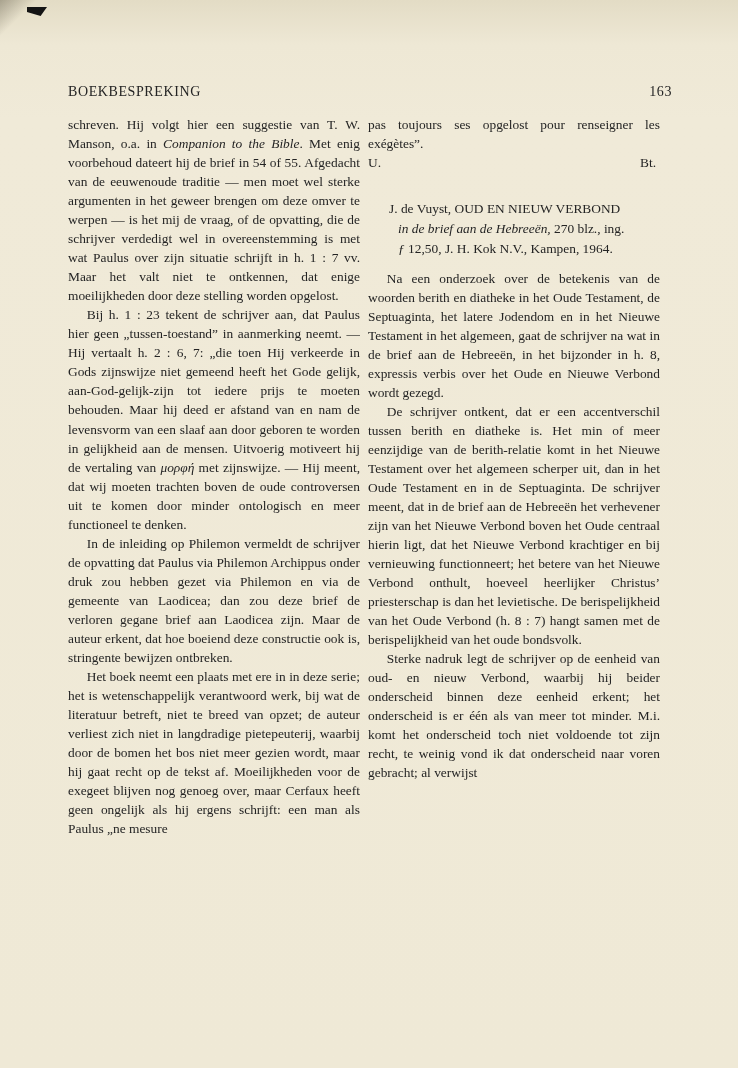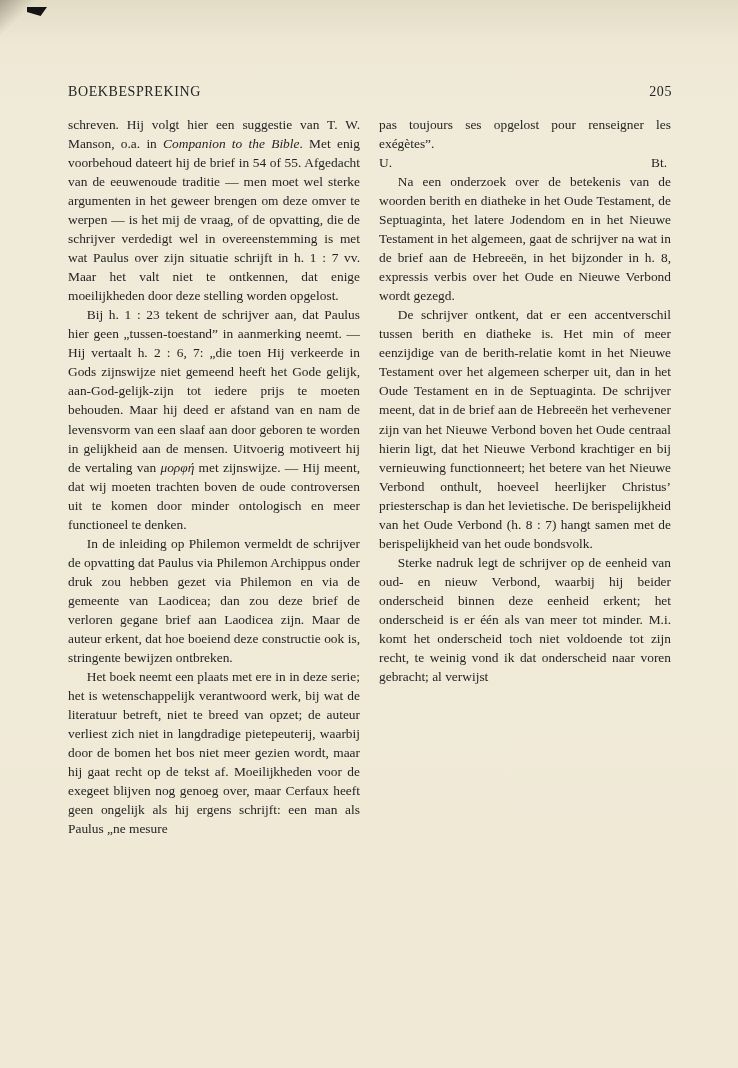--- a/index.html
+++ b/index.html
@@ -43,21 +43,21 @@
   .header {
     display: flex;
     justify-content: space-between;
     align-items: baseline;
     font-size: 14px;
     letter-spacing: 0.6px;
     margin-bottom: 15px;
   }
   .columns {
     display: flex;
-    gap: 19px;
+    gap: 8px;
   }
   .col {
     width: 292px;
     font-size: 13.4px;
     line-height: 1.42;
     text-align: justify;
   }
   .para {
     margin: 0;
   }
@@ -85,21 +85,21 @@
 </style>
 </head>
 <body>
 
 <div class="page">
 
   <div class="scan-mark"></div>
 
   <div class="header">
     <span class="running-title">BOEKBESPREKING</span>
-    <span class="page-number">205</span>
+    <span class="page-number">163</span>
   </div>
 
   <div class="columns">
 
     <div class="col">
         <p class="para"><span>schreven. Hij volgt hier een suggestie van T. W. Manson, o.a. in </span><span class="it">Companion to the Bible</span><span>. Met enig voorbehoud dateert hij de brief in 54 of 55. Afgedacht van de eeuwenoude traditie — men moet wel sterke argumenten in het geweer brengen om deze omver te werpen — is het mij de vraag, of de opvatting, die de schrijver verdedigt wel in overeenstemming is met wat Paulus over zijn situatie schrijft in h. 1 : 7 vv. Maar het valt niet te ontkennen, dat enige moeilijkheden door deze stelling worden opgelost.</span></p>
         <p class="para indent"><span>Bij h. 1 : 23 tekent de schrijver aan, dat Paulus hier geen „tussen-toestand” in aanmerking neemt. — Hij vertaalt h. 2 : 6, 7: „die toen Hij verkeerde in Gods zijnswijze niet gemeend heeft het Gode gelijk, aan-God-gelijk-zijn tot iedere prijs te moeten behouden. Maar hij deed er afstand van en nam de levensvorm van een slaaf aan door geboren te worden in gelijkheid aan de mensen. Uitvoerig motiveert hij de vertaling van </span><span class="it">μορφή</span><span> met zijnswijze. — Hij meent, dat wij moeten trachten boven de oude controversen uit te komen door minder ontologisch en meer functioneel te denken.</span></p>
         <p class="para indent"><span>In de inleiding op Philemon vermeldt de schrijver de opvatting dat Paulus via Philemon Archippus onder druk zou hebben gezet via Philemon en via de gemeente van Laodicea; dan zou deze brief de verloren gegane brief aan Laodicea zijn. Maar de auteur erkent, dat hoe boeiend deze constructie ook is, stringente bewijzen ontbreken.</span></p>
         <p class="para indent"><span>Het boek neemt een plaats met ere in in deze serie; het is wetenschappelijk verantwoord werk, bij wat de literatuur betreft, niet te breed van opzet; de auteur verliest zich niet in langdradige pietepeuterij, waarbij door de bomen het bos niet meer gezien wordt, maar hij gaat recht op de tekst af. Moeilijkheden voor de exegeet blijven nog genoeg over, maar Cerfaux heeft geen ongelijk als hij ergens schrijft: een man als Paulus „ne mesure</span></p>
       </div>
@@ -107,20 +107,23 @@
     <div class="col">
       <div>
           <p class="para"><span>pas toujours ses opgelost pour renseigner les exégètes”.</span></p>
         </div>
 
       <div class="sig-row">
         <span>U.</span>
         <span>Bt.</span>
       </div>
 
+      <div class="review-heading">
+          <p class="para"><span>J. de Vuyst, OUD EN NIEUW VERBOND </span><span class="it">in de brief aan de Hebreeën,</span><span> 270 blz., ing. </span><span class="it">ƒ</span><span> 12,50, J. H. Kok N.V., Kampen, 1964.</span></p>
+        </div>
 
       <div>
           <p class="para indent"><span>Na een onderzoek over de betekenis van de woorden berith en diatheke in het Oude Testament, de Septuaginta, het latere Jodendom en in het Nieuwe Testament in het algemeen, gaat de schrijver na wat in de brief aan de Hebreeën, in het bijzonder in h. 8, expressis verbis over het Oude en Nieuwe Verbond wordt gezegd.</span></p>
           <p class="para indent"><span>De schrijver ontkent, dat er een accentverschil tussen berith en diatheke is. Het min of meer eenzijdige van de berith-relatie komt in het Nieuwe Testament over het algemeen scherper uit, dan in het Oude Testament en in de Septuaginta. De schrijver meent, dat in de brief aan de Hebreeën het verhevener zijn van het Nieuwe Verbond boven het Oude centraal hierin ligt, dat het Nieuwe Verbond krachtiger en bij vernieuwing functionneert; het betere van het Nieuwe Verbond onthult, hoeveel heerlijker Christus’ priesterschap is dan het levietische. De berispelijkheid van het Oude Verbond (h. 8 : 7) hangt samen met de berispelijkheid van het oude bondsvolk.</span></p>
           <p class="para indent"><span>Sterke nadruk legt de schrijver op de eenheid van oud- en nieuw Verbond, waarbij hij beider onderscheid binnen deze eenheid erkent; het onderscheid is er één als van meer tot minder. M.i. komt het onderscheid toch niet voldoende tot zijn recht, te weinig vond ik dat onderscheid naar voren gebracht; al verwijst</span></p>
         </div>
     </div>
 
   </div>
 </div>

